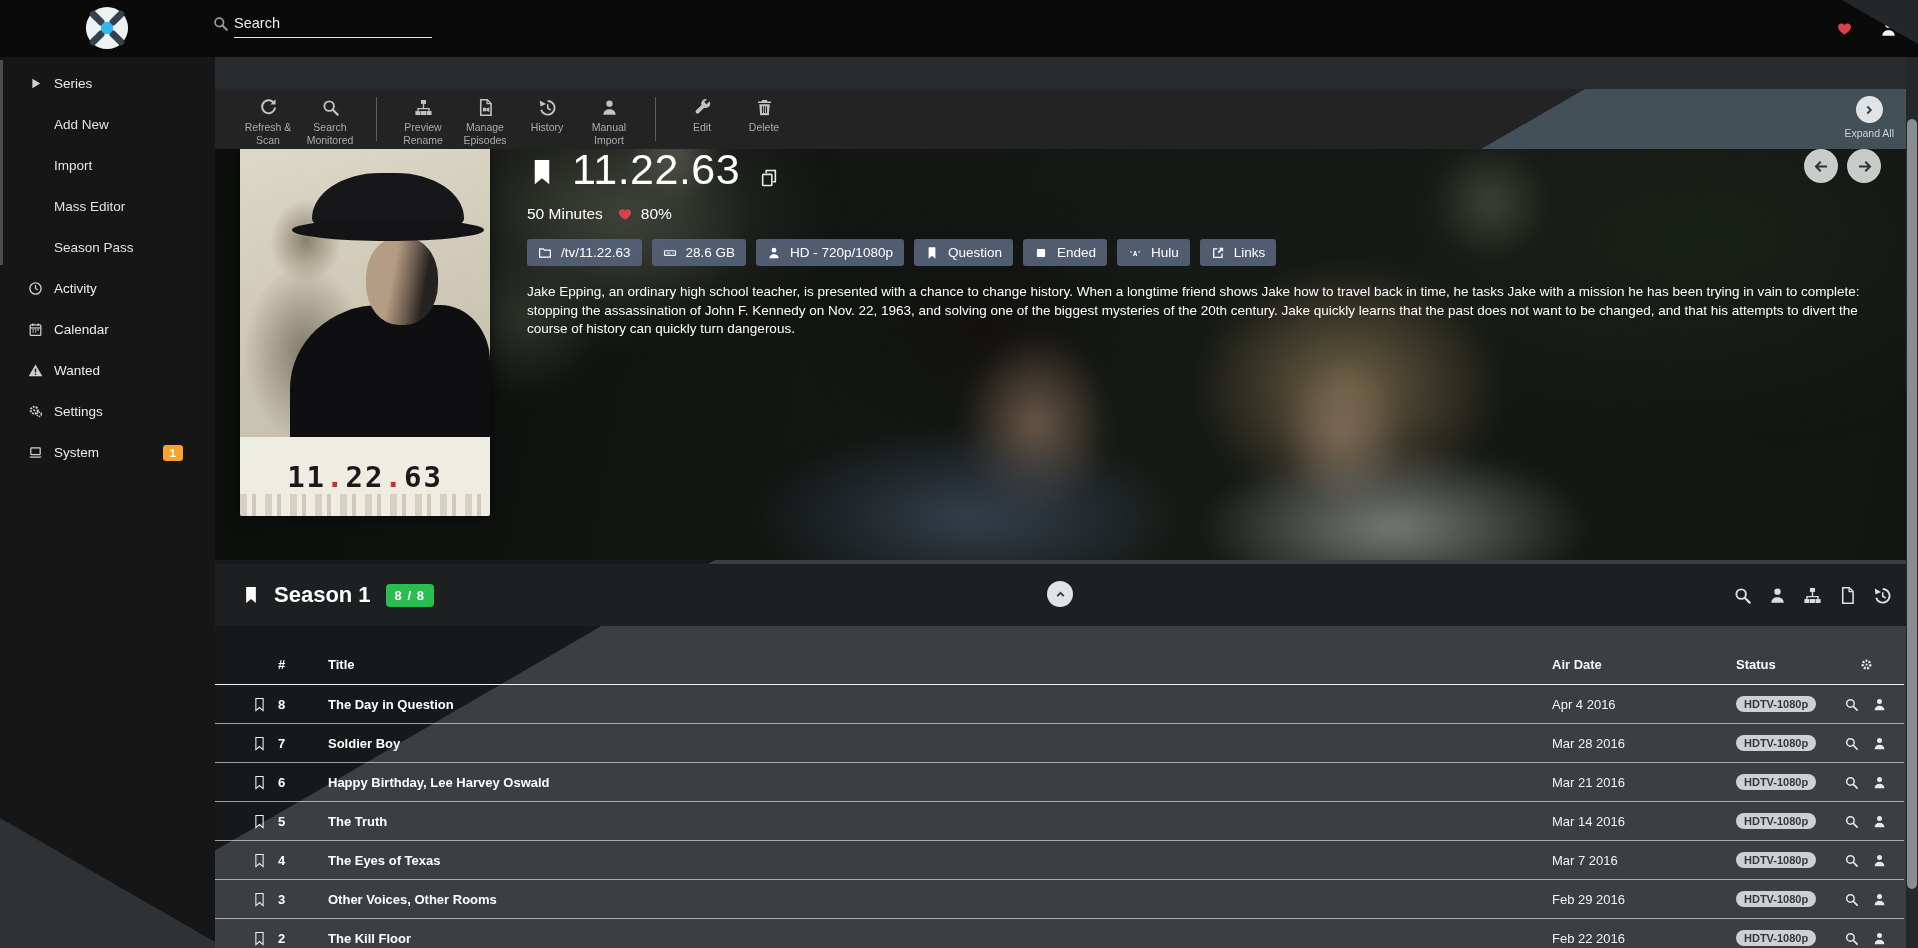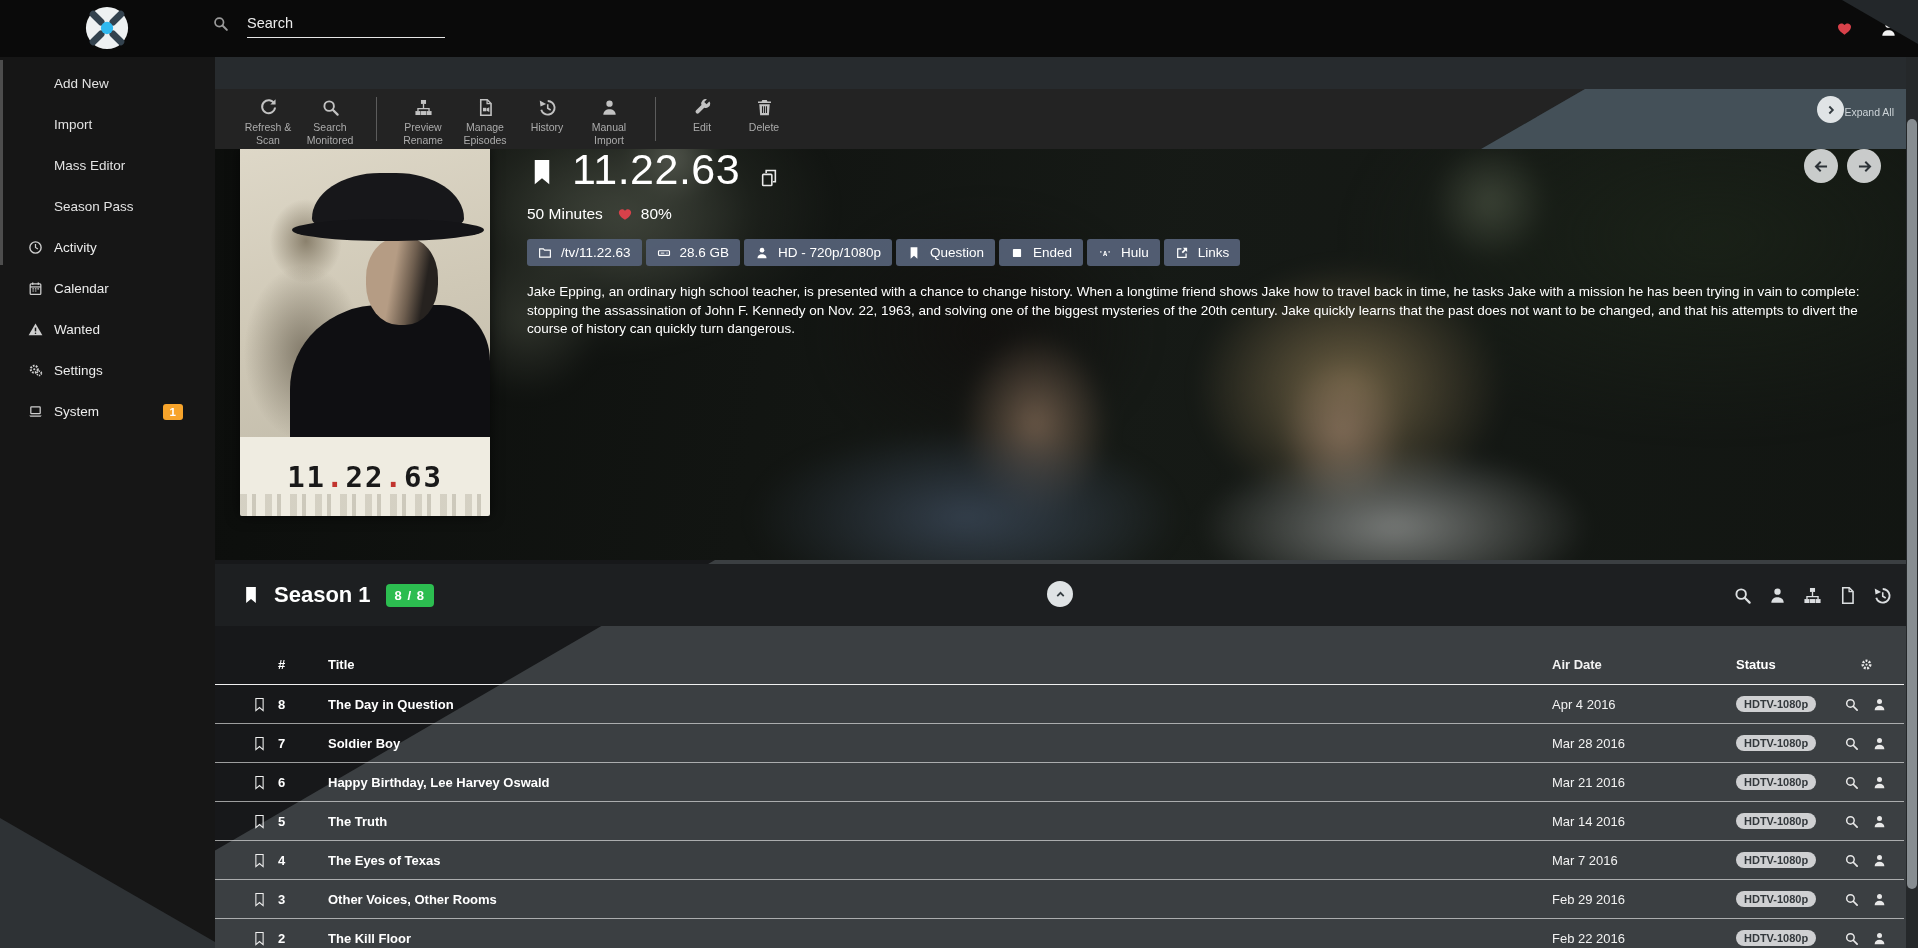--- a/index.html
+++ b/index.html
@@ -7,21 +7,21 @@
         background:#272b2e;font-family:"Liberation Sans",sans-serif;
         -webkit-font-smoothing:antialiased;color:#eee;}
   .icon{display:inline-flex;align-items:center;justify-content:center;line-height:0;}
   .icon svg{width:1em;height:1em;fill:currentColor;}
 
   
   .topbar{position:absolute;top:0;left:0;width:1918px;height:57px;background:#0a0a0a;
           clip-path:polygon(0 0,1842px 0,1918px 44px,1918px 57px,0 57px);z-index:30;}
   .corner-tri{position:absolute;top:0;right:0;width:80px;height:48px;background:#23272a;z-index:29;}
   .logo{position:absolute;left:84px;top:5px;font-size:46px;}
-  .tb-search{position:absolute;left:212px;top:13px;display:flex;align-items:flex-end;gap:18px;}
+  .tb-search{position:absolute;left:212px;top:13px;display:flex;align-items:flex-end;gap:5px;}
   .tb-search .icon{font-size:17px;color:#9a9a9a;margin-bottom:6px;}
   .tb-search input{width:198px;background:transparent;border:none;border-bottom:1px solid #e6e6e6;
           color:#f0f0f0;font-size:14.5px;padding:2px 0 6px 0;font-family:inherit;outline:none;}
   .tb-search input::placeholder{color:#ececec;opacity:1;}
   .tb-right{position:absolute;right:20px;top:0;height:57px;display:flex;align-items:center;gap:26px;}
   .heart-btn{font-size:17px;color:#d8414a;}
   .user-btn{font-size:19px;color:#f2f2f2;}
 
   
   .sidebar{position:absolute;top:57px;left:0;width:215px;height:891px;background:#161616;z-index:20;}
@@ -40,21 +40,21 @@
   .toolbar{position:absolute;top:57px;left:215px;width:1703px;height:60px;z-index:10;margin-top:32px;}
   .toolbar .tbar-dark{position:absolute;inset:0;background:#232323;
           clip-path:polygon(0 0,1370px 0,1266px 60px,0 60px);}
   .toolbar .tbar-blue{position:absolute;inset:0;background:#445058;
           clip-path:polygon(1370px 0,1703px 0,1703px 60px,1266px 60px);}
   .tbar-items{position:absolute;top:0;left:22px;display:flex;align-items:flex-start;padding-top:8px;}
   .tb-btn{width:62px;display:flex;flex-direction:column;align-items:center;margin:0 0;cursor:pointer;}
   .tb-icon{font-size:19px;color:#c2c2c2;height:21px;}
   .tb-label{margin-top:3px;font-size:10.5px;line-height:1.2;color:#ababab;text-align:center;}
   .tb-sep{width:1px;height:44px;background:#5c5c5c;margin:0 15px;}
-  .expand-all{position:absolute;top:7px;right:24px;display:flex;flex-direction:row;align-items:center;cursor:pointer;}
+  .expand-all{position:absolute;top:7px;right:24px;display:flex;flex-direction:column;align-items:center;cursor:pointer;}
   .circle-btn{width:27px;height:27px;border-radius:50%;background:#e0e4e6;color:#343c41;
           display:flex;align-items:center;justify-content:center;font-size:16px;}
   .expand-all .ea-label{margin-top:4px;font-size:10.5px;color:#ccd3d7;}
 
   
   .banner{position:absolute;top:117px;left:215px;width:1703px;height:443px;overflow:hidden;background:#1c211c;}
   .art{position:absolute;inset:-20px;filter:blur(9px);}
   .blob{position:absolute;border-radius:50%;}
   .b1{left:120px;top:-40px;width:520px;height:300px;background:radial-gradient(closest-side,rgba(150,165,135,.55),rgba(150,165,135,0));}
   .b2{left:300px;top:20px;width:260px;height:200px;background:radial-gradient(closest-side,rgba(190,200,175,.5),rgba(190,200,175,0));}
@@ -95,21 +95,21 @@
           font-size:29px;letter-spacing:2px;color:#191919;}
   .poster-title .red{color:#c2342e;}
 
   .details{position:absolute;left:312px;top:30px;right:30px;z-index:3;}
   .title-row{display:flex;align-items:flex-end;gap:15px;}
   .title-bookmark{font-size:30px;color:#fff;margin-bottom:5px;}
   .series-title{font-size:43px;font-weight:400;color:#fff;margin:0;line-height:1.05;letter-spacing:.5px;}
   .copy-icon{font-size:20px;color:#e9e9e9;margin-bottom:4px;margin-left:4px;cursor:pointer;}
   .runtime-row{display:flex;align-items:center;gap:8px;margin-top:13px;font-size:15.5px;color:#fff;}
   .runtime-row .icon{font-size:16px;color:#d8414a;margin-left:6px;}
-  .chips-row{display:flex;gap:4px;margin-top:16px;}
+  .chips-row{display:flex;gap:10px;margin-top:16px;}
   .chip{display:inline-flex;align-items:center;gap:9px;background:rgba(84,96,118,.95);
           padding:0 11px;height:27px;border-radius:3px;font-size:13.5px;color:#fff;cursor:pointer;}
   .chip .icon{font-size:14px;color:#fff;}
   .overview{margin-top:17px;max-width:1368px;font-size:13.5px;line-height:18.5px;color:#fff;}
   .nav-arrows{position:absolute;top:32px;right:37px;display:flex;gap:9px;z-index:4;}
   .nav-circle{width:34px;height:34px;border-radius:50%;background:rgba(233,235,235,.85);color:#2c3237;
           display:flex;align-items:center;justify-content:center;font-size:19px;cursor:pointer;}
 
   
   .season-area{position:absolute;top:560px;left:215px;width:1703px;height:388px;background:#3b3f42;overflow:hidden;}
@@ -186,20 +186,29 @@
             <path d="M4.2 21c0-4.3 3.4-6.9 7.8-6.9s7.8 2.6 7.8 6.9z"></path>
           </svg>
         </span>
     </div>
   </header>
 
   <aside class="sidebar">
     <div class="side-scroll"></div>
     <div class="side-list">
 
+        <div class="side-item">
+          <span class="si-icon icon">
+            <svg viewBox="0 0 24 24">
+              <path d="M7 4.5l12.5 7.5L7 19.5z"></path>
+            </svg>
+          </span>
+          <span class="si-label">Series</span>
+
+        </div>
 
         <div class="side-item child">
           <span class="si-icon icon"></span>
           <span class="si-label">Add New</span>
 
         </div>
 
         <div class="side-item child">
           <span class="si-icon icon"></span>
           <span class="si-label">Import</span>

